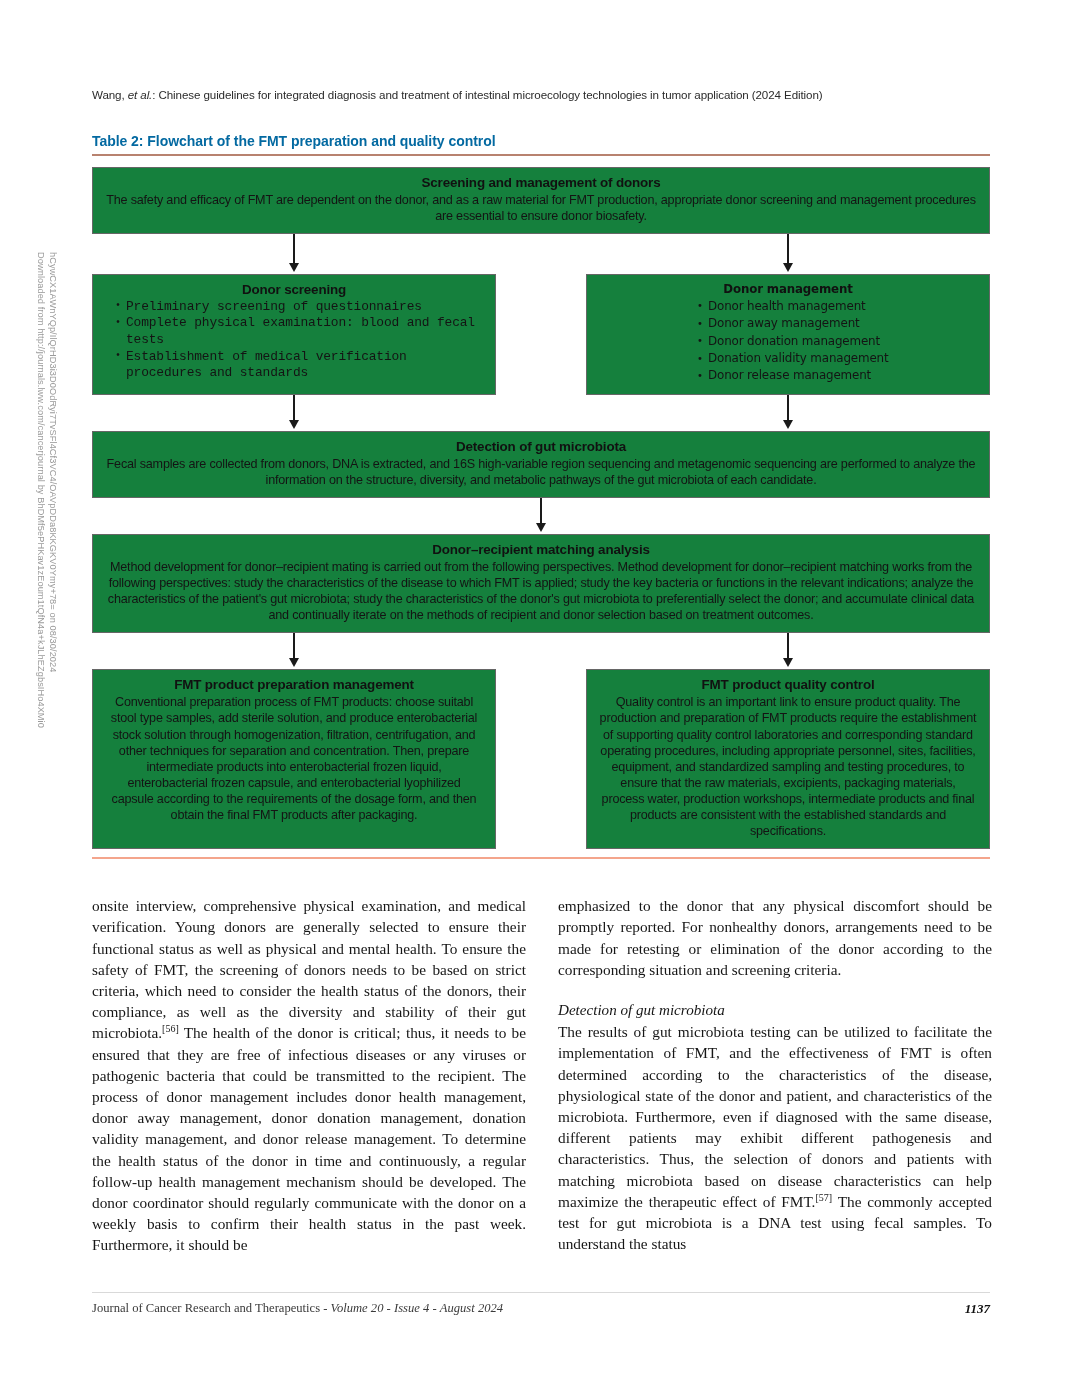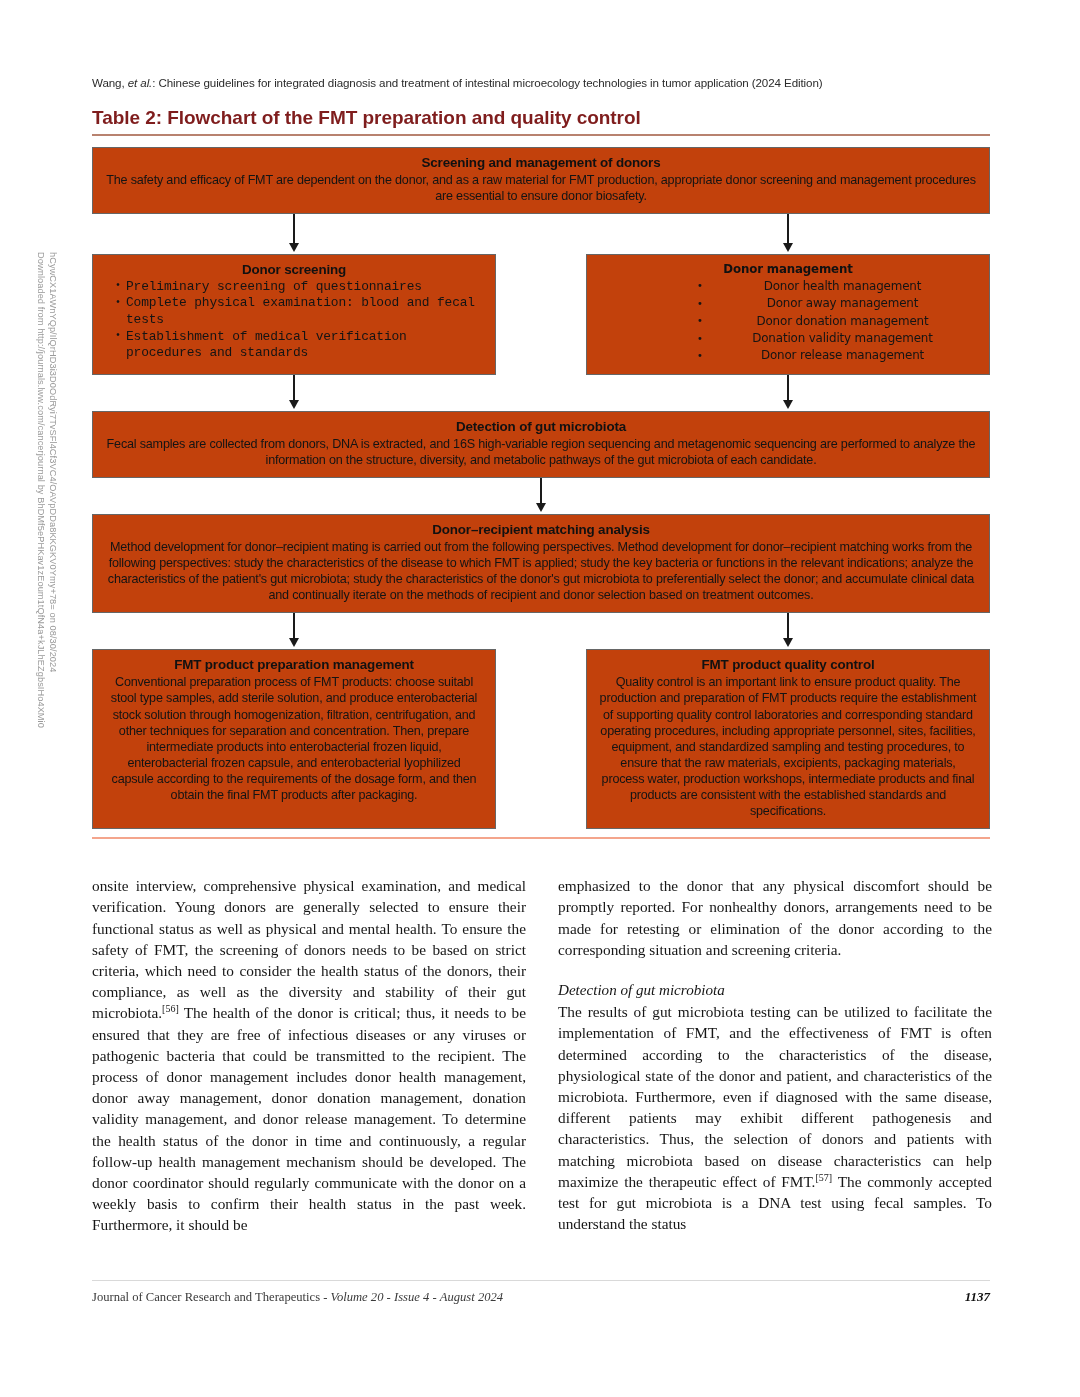--- a/index.html
+++ b/index.html
@@ -34,63 +34,63 @@
     color: #9a9a9a;
     line-height: 11.5px;
   }
   .watermark.w1 { left: 46px; top: 252px; }
   .watermark.w2 { left: 58px; top: 252px; }
 
   
   .page {
     position: absolute;
     left: 92px;
-    top: 4px;
+    top: 16px;
     width: 900px;
     height: 1335px;
   }
 
   .running-head {
     font-family: "Liberation Sans", sans-serif;
     font-size: 11.6px;
     color: #2b2b2b;
     padding-top: 72px;
     line-height: 14px;
     letter-spacing: -0.1px;
     white-space: nowrap;
   }
   .running-head i { font-style: italic; }
 
   .table-title {
-    margin-top: 17px;
+    margin-top: 31px;
     font-family: "Liberation Sans", sans-serif;
     font-weight: bold;
-    font-size: 19px;
-    color: #7f1d1d;
+    font-size: 14px;
+    color: #0369a1;
     letter-spacing: -0.05px;
   }
   .rule-top {
     margin-top: 5px;
     height: 1.6px;
     background: #b8826f;
     width: 898px;
   }
   .rule-bottom {
     margin-top: 8px;
     height: 2px;
     background: #f4a58c;
     width: 898px;
   }
 
   
   .flow { position: relative; width: 898px; margin-top: 11px; }
 
   .node {
     border: 1.4px solid #666;
-    background: #c2410c;
+    background: #15803d;
     padding: 7px 12px 9px 12px;
   }
   .node .ttl {
     font-family: "Liberation Sans", sans-serif;
     font-weight: bold;
     font-size: 13.4px;
     text-align: center;
     color: #111;
     margin-bottom: 2px;
     letter-spacing: -0.15px;
@@ -131,21 +131,20 @@
   .node.alt .ttl {
     font-family: "DejaVu Sans", sans-serif;
     font-size: 11.8px;
     font-weight: bold;
   }
   .node.alt ul {
     font-family: "DejaVu Sans", sans-serif;
     font-size: 11.9px;
     line-height: 17.4px;
     padding-left: 98px;
-    text-align: center;
   }
 
   .row2 { display: flex; justify-content: space-between; }
   .col-left  { width: 404px; }
   .col-right { width: 404px; }
 
   .spacer-arrow { position: relative; height: 40px; }
 
   
   .arrow {
@@ -196,21 +195,21 @@
   .footer {
     position: absolute;
     left: 0;
     bottom: 34px;
     width: 898px;
   }
   .footer .frule { height: 1px; background: #d9d9d9; margin-bottom: 8px; }
   .footer .frow {
     display: flex;
     justify-content: space-between;
-    align-items: center;
+    align-items: flex-start;
     font-family: "Liberation Serif", serif;
     font-size: 12.6px;
     color: #3a3a3a;
   }
   .footer .fleft i { font-style: italic; }
   .footer .fright {
     font-weight: bold;
     font-style: italic;
     font-size: 13px;
     color: #111;

